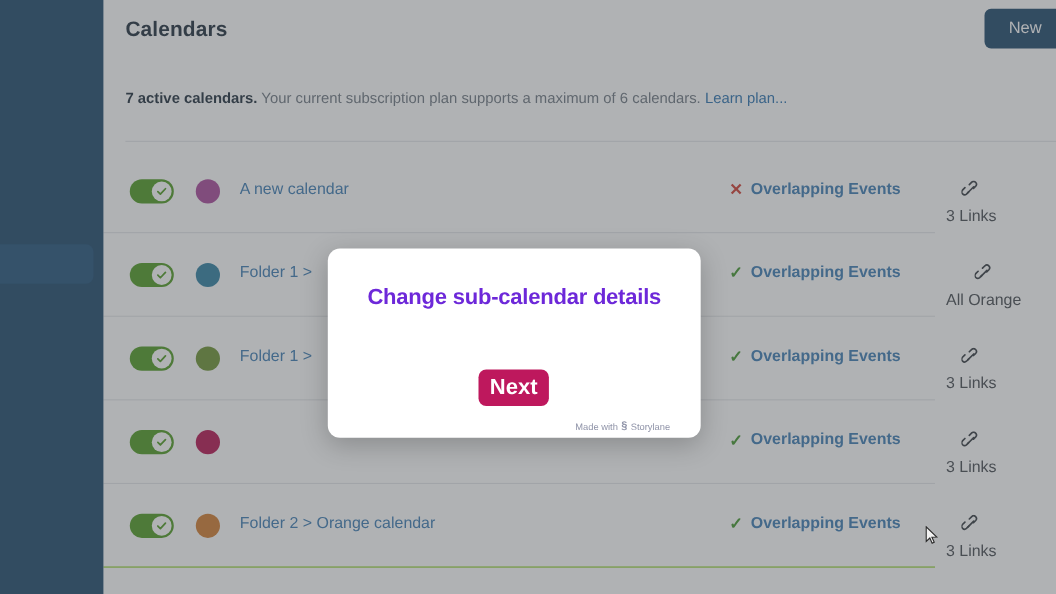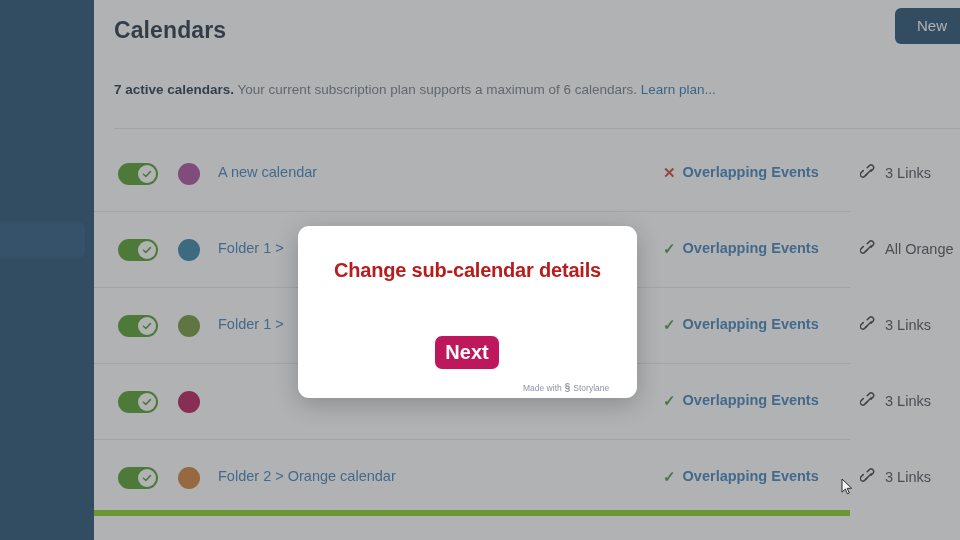--- a/index.html
+++ b/index.html
@@ -34,21 +34,21 @@
     position: absolute; left: 94px; top: 0;
     width: 866px; height: 540px;
     background: #ffffff;
   }
   .page-header {
     position: absolute; left: 0; top: 0;
     width: 866px; height: 58px;
   }
   .page-title {
     position: absolute; left: 20px; top: 17px;
-    font-size: 23px; font-weight: bold;
+    font-size: 19px; font-weight: bold;
     color: #1c2b39;
     letter-spacing: 0.1px;
   }
   .new-button {
     position: absolute; left: 801px; top: 8px;
     width: 95px; height: 36px;
     background: #1b4569;
     border: none; border-radius: 6px;
     color: #ffffff;
     font-family: "Liberation Sans", sans-serif;
@@ -78,21 +78,21 @@
     background: #e4e6e9;
   }
 
   
   .rows { position: absolute; left: 0; top: 136px; width: 756px; }
   .cal-row {
     position: relative;
     height: 76px;
     border-bottom: 1px solid #e4e6e9;
   }
-  .cal-row:last-child { border-bottom: 6px solid #84cc16; }
+  .cal-row:last-child { border-bottom: 1px solid #84cc16; }
 
   .toggle {
     position: absolute; left: 24px; top: 27px;
     width: 40px; height: 22px;
     background: #4d9a1f;
     border-radius: 11px;
     cursor: pointer;
   }
   .toggle .knob {
     position: absolute; right: 2px; top: 2px;
@@ -127,20 +127,21 @@
   .overlap .mark.ok { color: #41952b; }
   .overlap .mark.bad { color: #d03a2f; }
   .overlap .olabel {
     font-size: 14.5px; color: #3b7bb3; white-space: nowrap; font-weight: bold;
   }
 
   .links-cell {
     position: absolute; left: 766px; top: 28px;
     display: flex; align-items: center; gap: 8px;
     cursor: pointer;
+    flex-direction: column;
   }
   .links-cell .llabel {
     font-size: 14.5px; color: #44494f; white-space: nowrap;
   }
   .chain-icon { display: block; }
 
   
   .overlay {
     position: absolute; left: 0; top: 0;
     width: 960px; height: 540px;
@@ -156,21 +157,21 @@
     border-radius: 11px;
     box-shadow: 0 6px 24px rgba(0,0,0,0.22);
   }
   .tour-title {
     position: absolute; left: 26px; top: 28px;
     width: 287px;
     text-align: center;
     font-size: 20px;
     font-weight: bold;
     line-height: 33px;
-    color: #b91c1c;
+    color: #6d28d9;
     letter-spacing: -0.2px;
   }
   .tour-next {
     position: absolute; left: 137px; top: 110px;
     width: 64px; height: 33px;
     background: #be185d;
     border: none; border-radius: 7px;
     color: #ffffff;
     font-family: "Liberation Sans", sans-serif;
     font-size: 20px; font-weight: bold;

